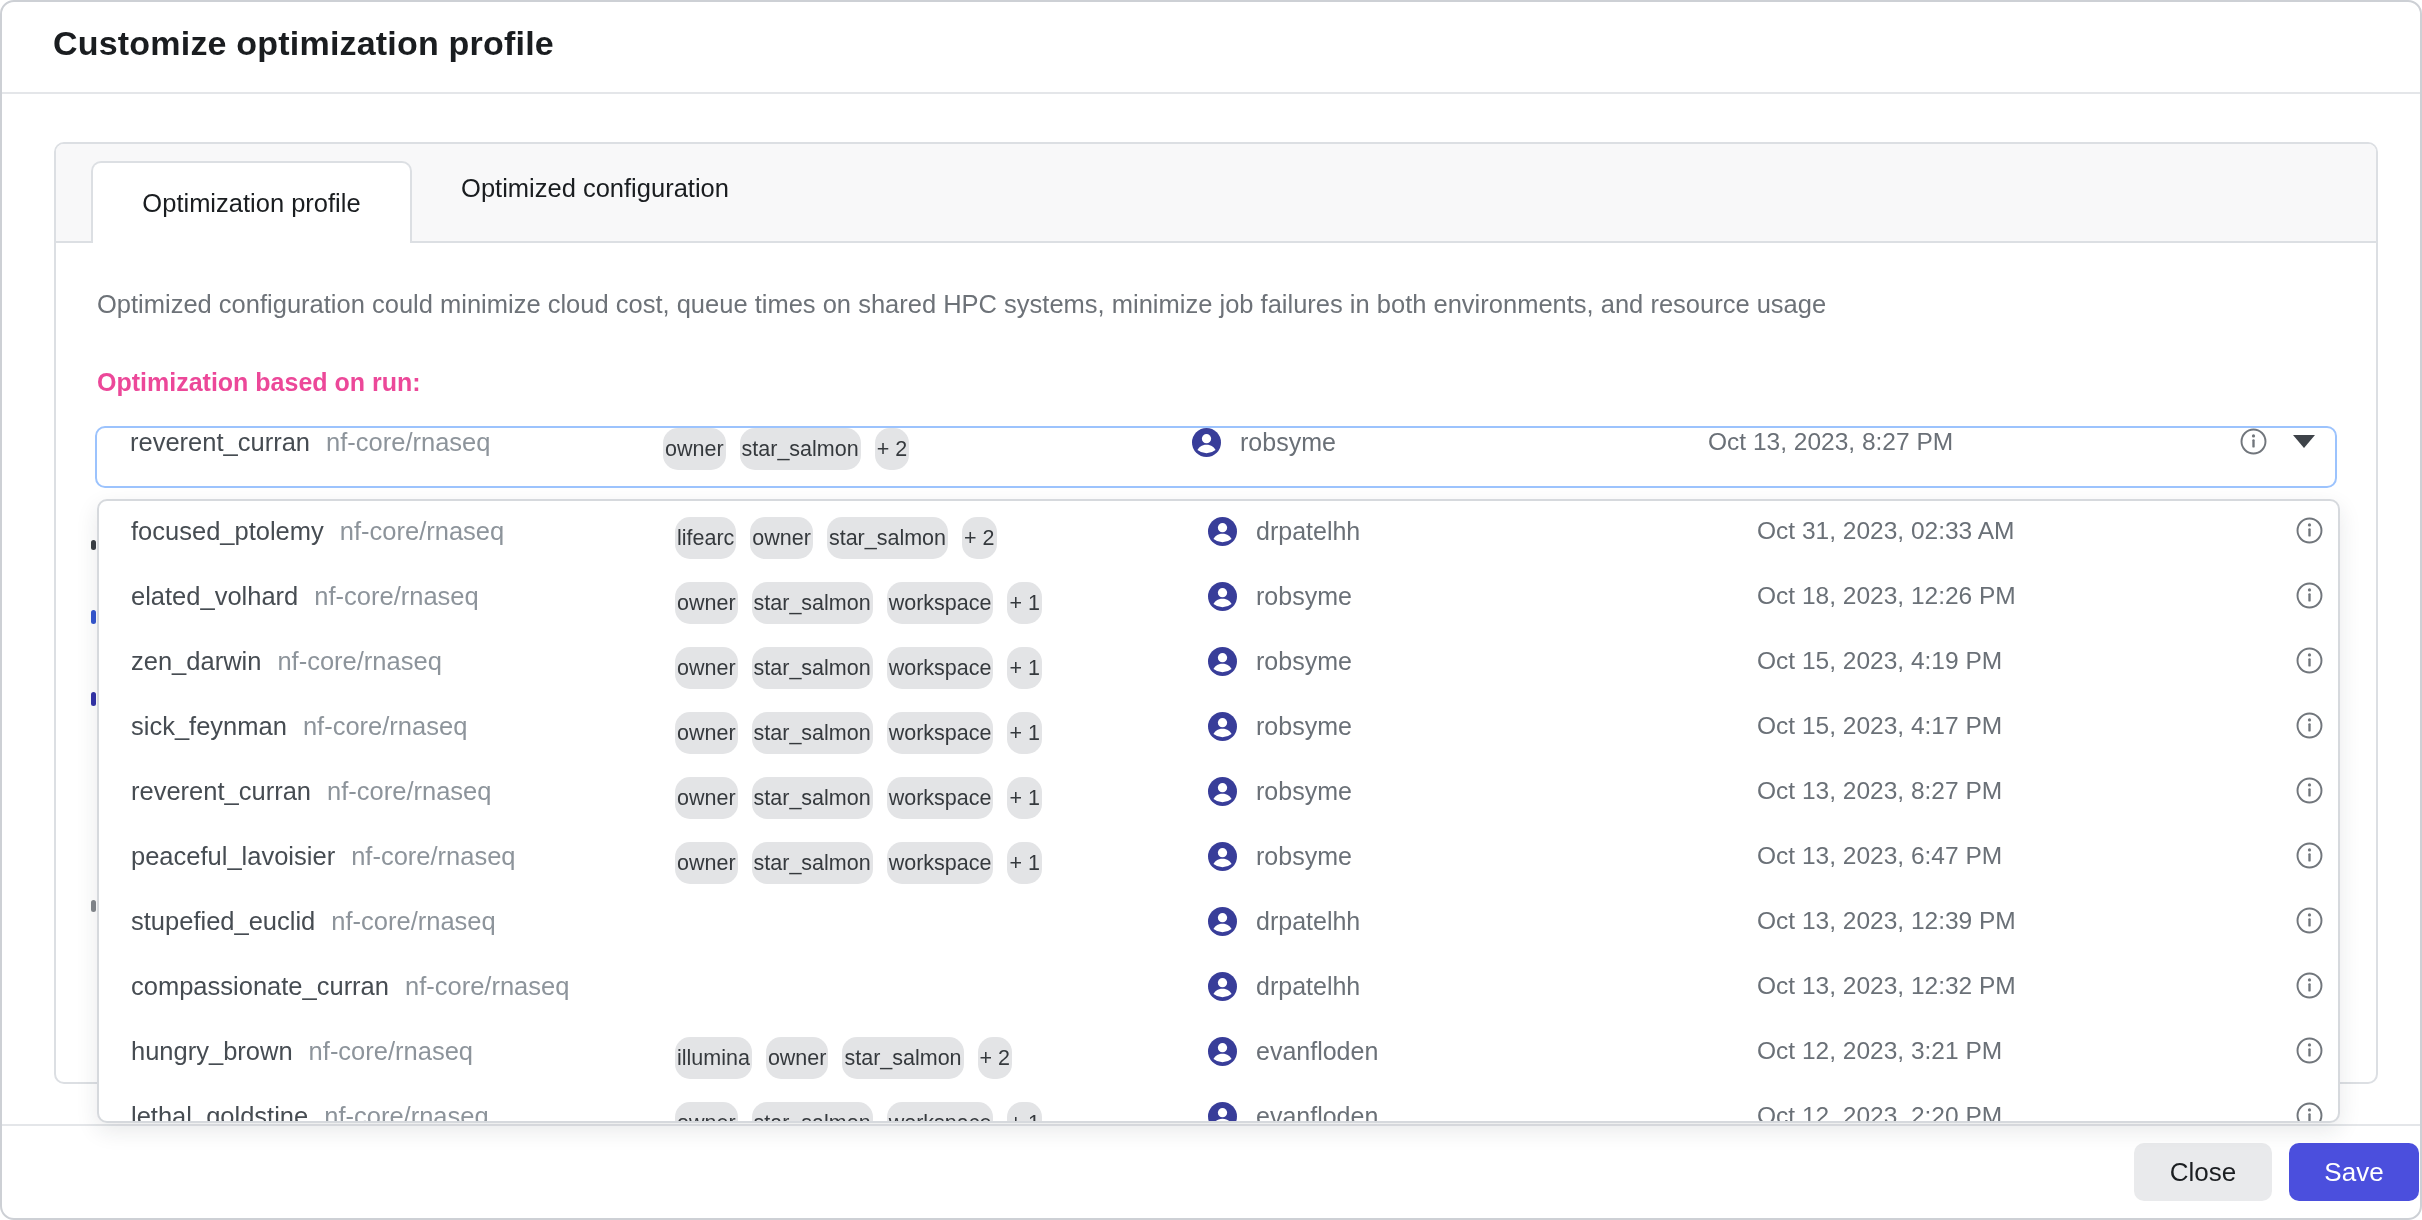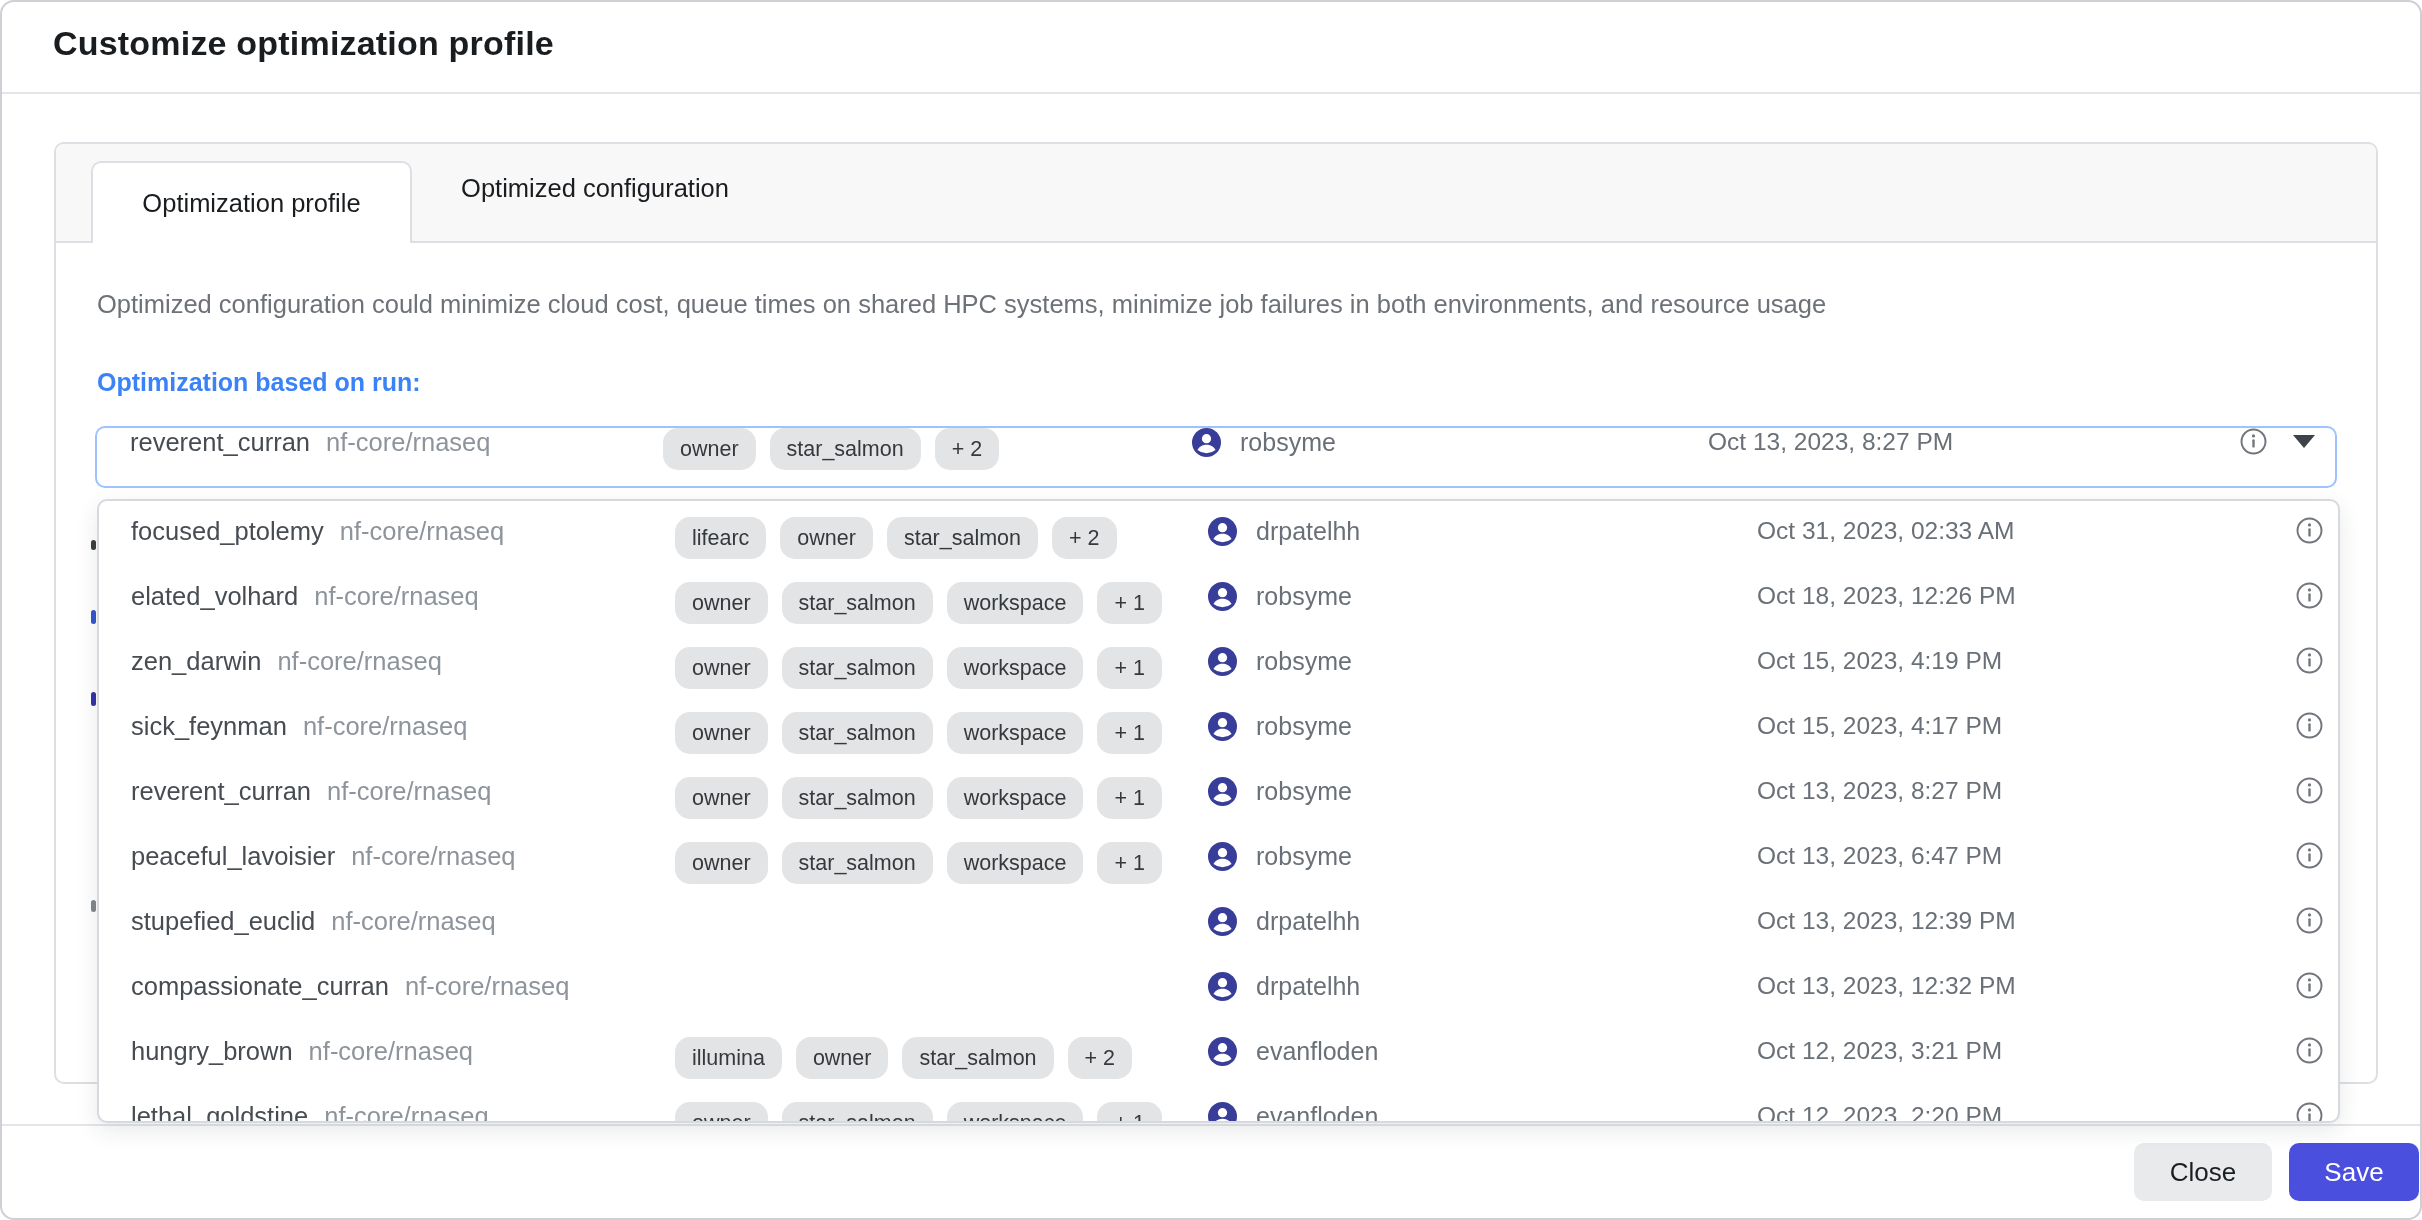--- a/index.html
+++ b/index.html
@@ -32,33 +32,33 @@
     left:35px;top:17px;bottom:-2px;width:317px;background:#fff;
     border:2px solid #dcdfe3;border-bottom:none;border-radius:10px 10px 0 0;z-index:2;
   }
   .tab.inactive{left:352px;top:0;bottom:8px;width:374px;}
 
   .card-description{
     position:absolute;left:41px;top:146px;right:41px;
     font-size:25.5px;color:#6d7278;white-space:nowrap;overflow:hidden;
   }
   .run-picker-label{
-    position:absolute;left:41px;top:224px;font-size:25px;font-weight:700;color:#3b82f6;
+    position:absolute;left:41px;top:224px;font-size:25px;font-weight:700;color:#ec4899;
   }
 
   
   .run-row{display:flex;align-items:flex-start;height:65px;padding:0 24px 0 32px;}
   .col-name{flex:0 0 544px;display:flex;align-items:baseline;gap:16px;overflow:hidden;}
   .run-name{font-size:25.5px;color:#464c52;white-space:nowrap;}
   .run-pipeline{font-size:25.5px;color:#8d949b;white-space:nowrap;}
   .col-tags{flex:0 0 533px;display:flex;align-items:center;gap:14px;overflow:hidden;}
   .tag-pill{
     height:42px;display:flex;align-items:center;border-radius:15px;
     background:var(--pill-bg,#e3e4e6);color:#35393d;font-size:21.5px;
-    padding:0 17px;white-space:nowrap;
+    padding:0 2px;white-space:nowrap;
   }
   .col-user{flex:0 0 549px;display:flex;align-items:center;gap:19px;overflow:hidden;}
   .user-name{font-size:25px;color:#6a7077;white-space:nowrap;}
   .col-date{flex:0 0 539px;font-size:24.5px;color:#6a7077;white-space:nowrap;}
   .col-info{flex:1 1 auto;display:flex;align-items:center;justify-content:flex-end;gap:26px;}
   .avatar-icon{flex:0 0 auto;display:block;}
   .info-icon{display:block;cursor:pointer;}
   .caret-down{
     width:0;height:0;border-left:11px solid transparent;border-right:11px solid transparent;
     border-top:13px solid #3e4349;

